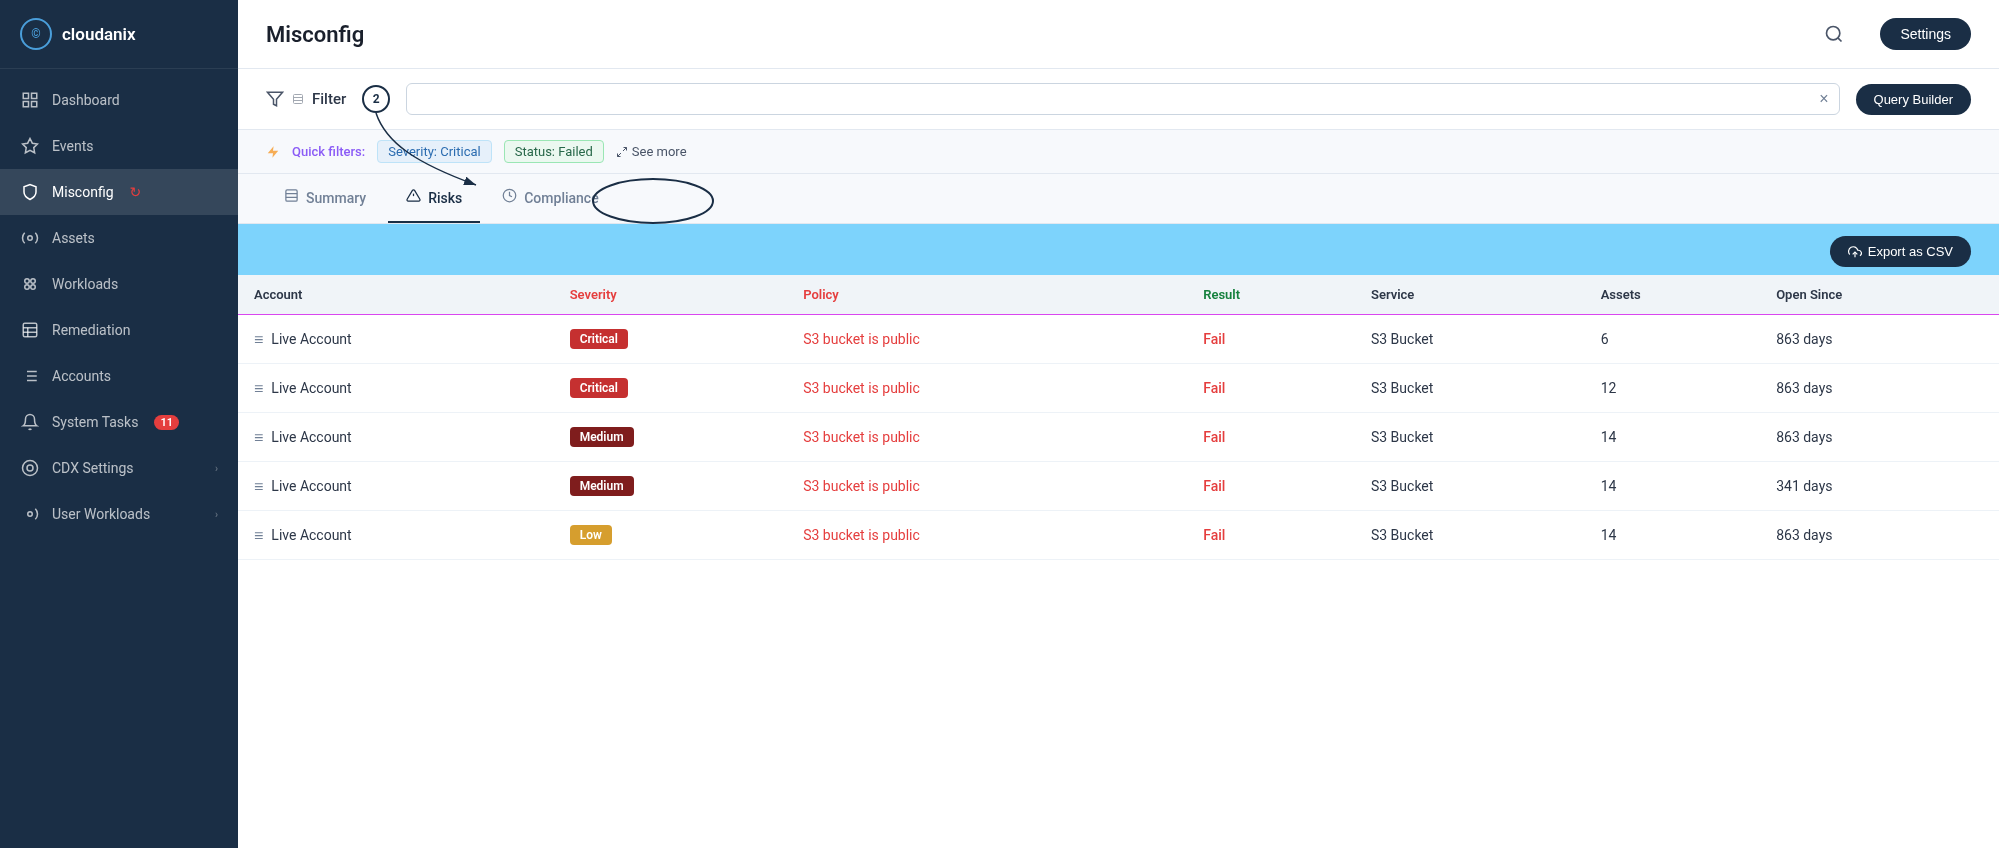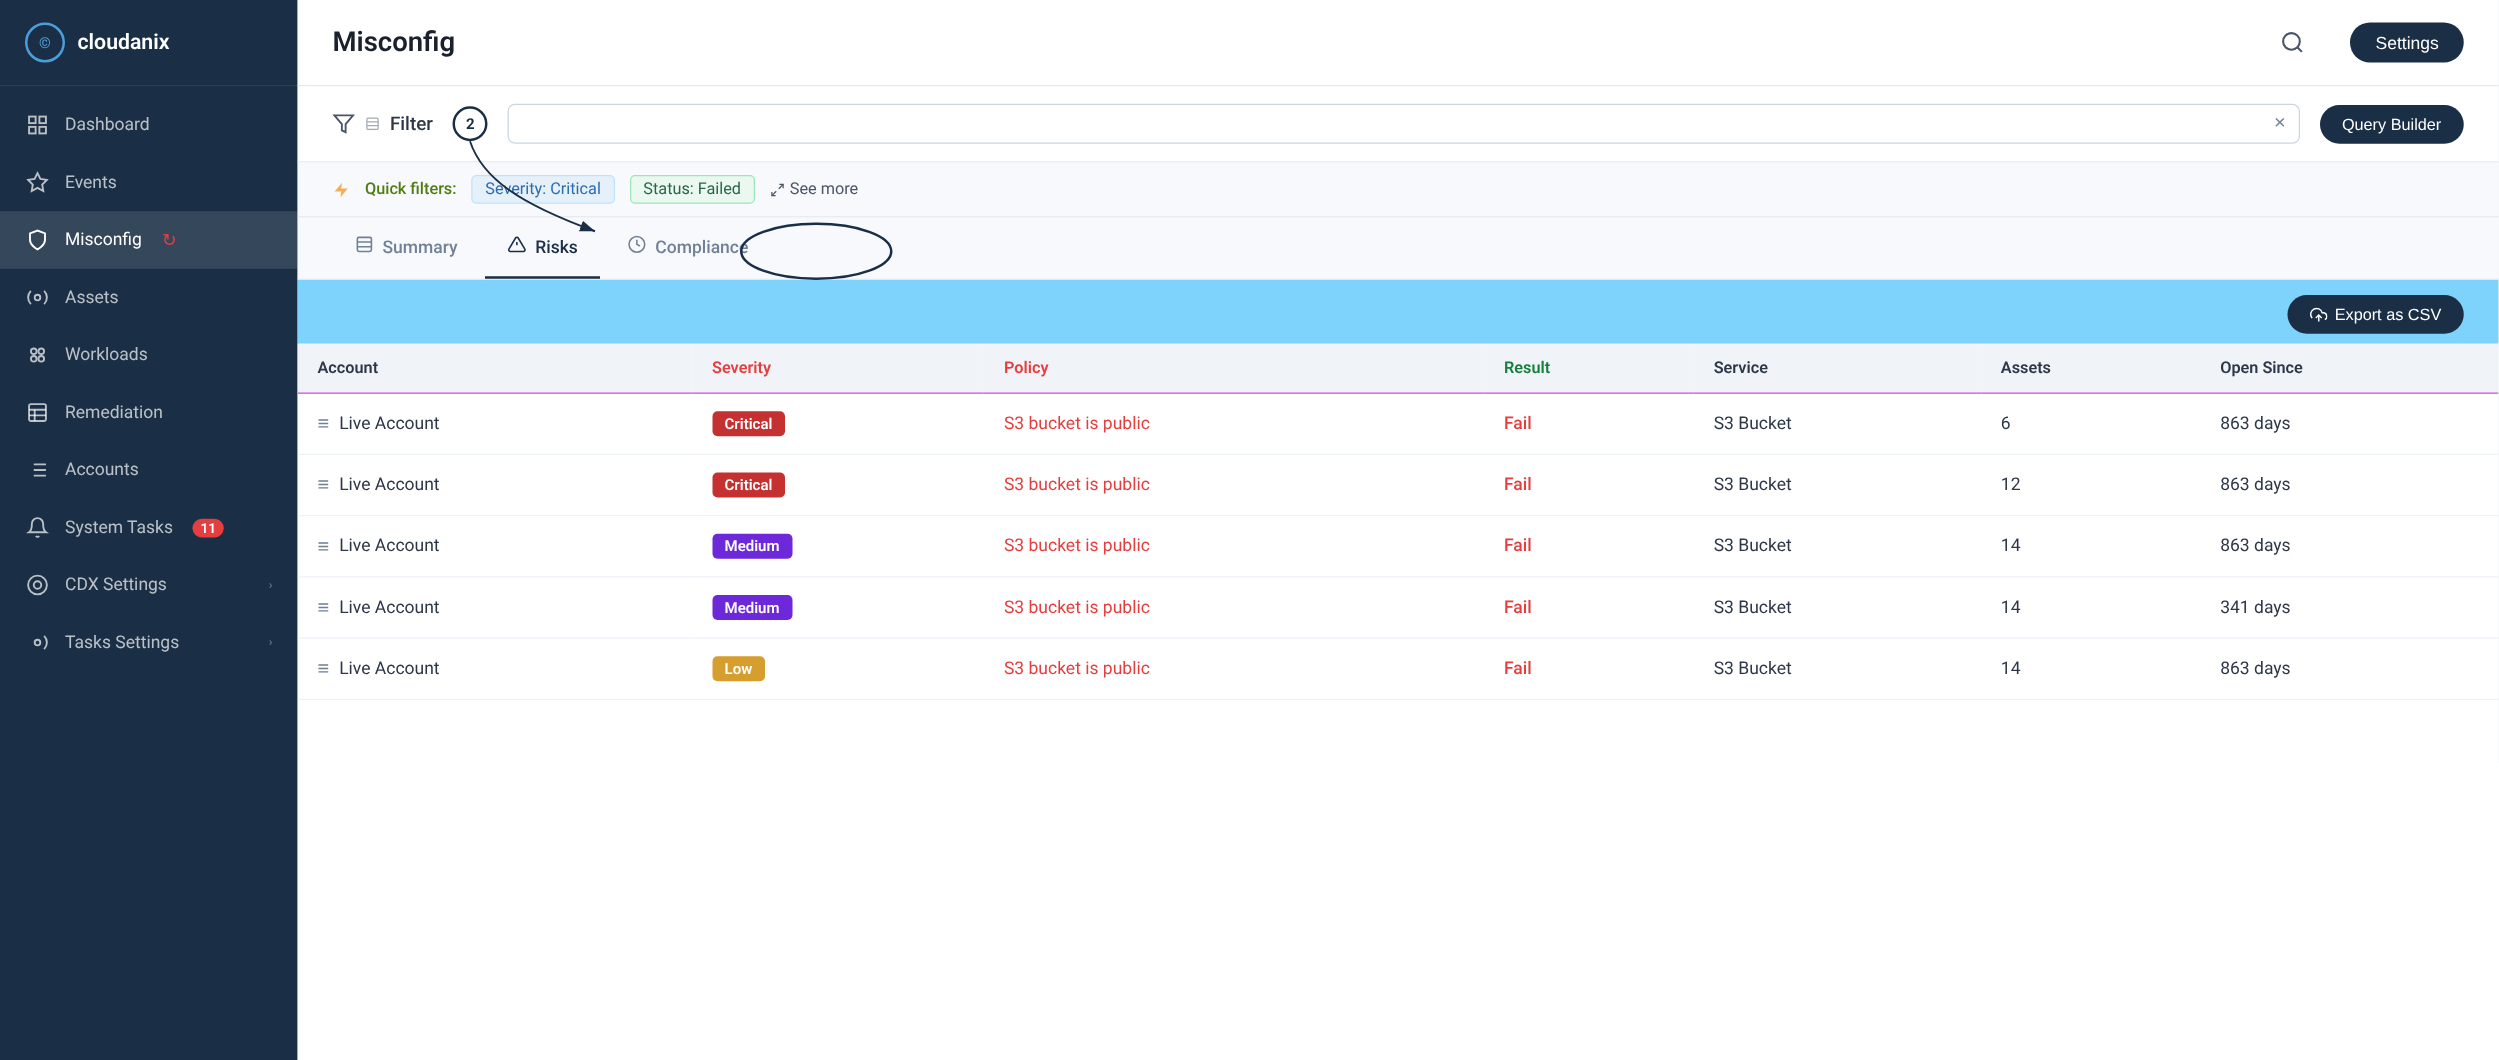--- a/index.html
+++ b/index.html
@@ -119,21 +119,21 @@
       font-weight: 500;
     }
 
     
     .quick-filters {
       background: #f7f9fc;
       padding: 10px 28px;
       border-bottom: 1px solid #e2e8f0;
       display: flex; align-items: center; gap: 12px;
     }
-    .quick-filter-label { font-size: 13px; color: #4d7c0f; font-weight: 500; display: flex; align-items: center; gap: 4px; }
+    .quick-filter-label { font-size: 13px; color: #8b5cf6; font-weight: 500; display: flex; align-items: center; gap: 4px; }
     .quick-filter-chip {
       background: #e6f0fa;
       color: #2b6cb0;
       border: 1px solid #bee3f8;
       border-radius: 4px;
       padding: 3px 10px;
       font-size: 13px;
       cursor: pointer;
     }
     .quick-filter-chip.status { background: #ebf8f0; color: #276749; border-color: #9ae6b4; }
@@ -214,21 +214,21 @@
     .account-icon { color: #718096; font-size: 16px; }
     .severity-badge {
       border-radius: 4px;
       padding: 3px 10px;
       font-size: 12px;
       font-weight: 600;
       color: #fff;
       display: inline-block;
     }
     .severity-critical { background: #c53030; }
-    .severity-medium { background: #6d28d9; }
+    .severity-medium { background: #7f1d1d; }
     .severity-low { background: #d69e2e; color: #fff; }
     .policy-link { color: #e53e3e; cursor: pointer; }
     .result-fail { color: #e53e3e; font-weight: 500; }
 
     
     .table-wrap::-webkit-scrollbar { width: 6px; }
     .table-wrap::-webkit-scrollbar-thumb { background: #cbd5e0; border-radius: 3px; }
 
     
     .misconfig-refresh {
@@ -344,21 +344,21 @@
         <span>CDX Settings</span>
         <span class="nav-arrow">›</span>
       </div>
       <div class="nav-item">
         <span class="nav-icon">
           <svg width="18" height="18" viewBox="0 0 24 24" fill="none" stroke="currentColor" stroke-width="2">
             <circle cx="12" cy="12" r="3"></circle>
             <path d="M19.07 4.93a10 10 0 0 1 0 14.14"></path>
           </svg>
         </span>
-        <span>Tasks Settings</span>
+        <span>User Workloads</span>
         <span class="nav-arrow">›</span>
       </div>
     </div>
 </nav>
 
 <div class="main">
 
   <header class="top-header">
     <h1 class="page-title">Misconfig</h1>
     <div class="header-actions">

